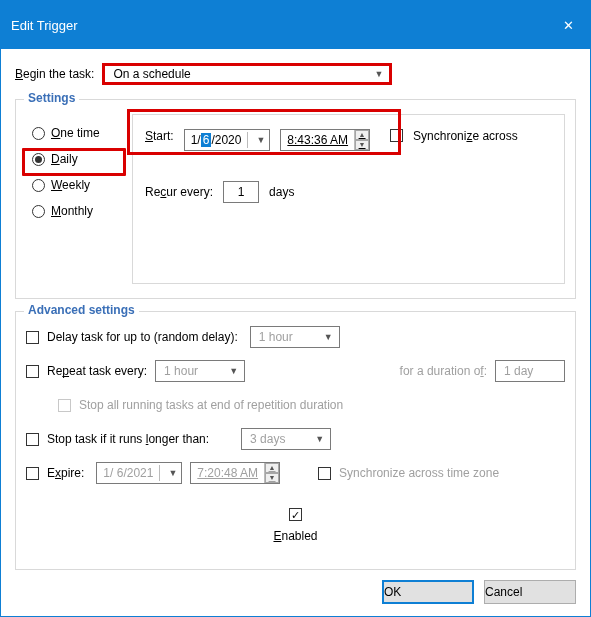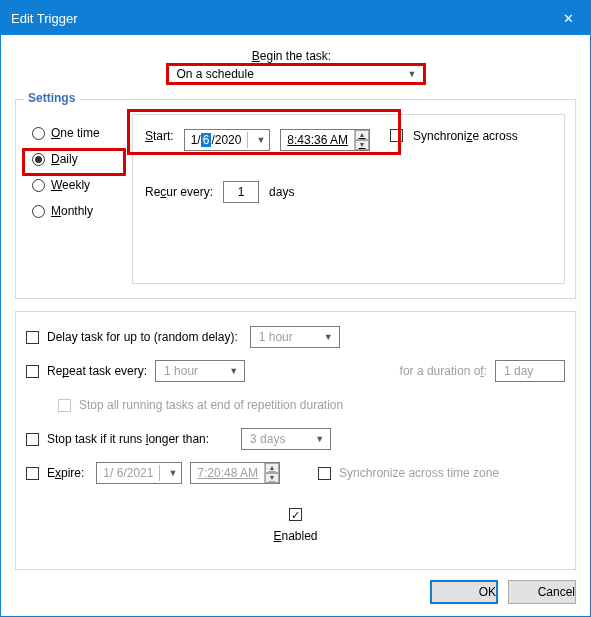--- a/index.html
+++ b/index.html
@@ -2,21 +2,21 @@
 <html><head>
 <meta charset="utf-8">
 <style>
   * { box-sizing: border-box; font-family: "Segoe UI", Tahoma, sans-serif; font-size: 12px; }
   body { margin: 0; background: #fff; color: #000; }
   .window { width: 591px; height: 617px; border: 1px solid #0e7fd4; display: flex; flex-direction: column; }
   .titlebar { height: 48px; background: #0e7fd4; color: #fff; display: flex; align-items: center; padding: 0 10px; justify-content: space-between; }
   .titlebar span { font-size: 13px; }
   .close-x { font-size: 16px; cursor: pointer; padding: 0 6px; }
   .body { flex: 1; padding: 14px 14px 12px 14px; display: flex; flex-direction: column; }
-  .row { display: flex; align-items: center; margin-bottom: 8px; flex-direction: column; }
+  .row { display: flex; align-items: center; margin-bottom: 8px; }
   .underline { text-decoration: underline; text-decoration-skip-ink: none; }
   .dropdown { height: 22px; border: 1px solid #7a7a7a; display: inline-flex; align-items: center; padding: 0 6px 0 8px; background: #fff; position: relative; }
   .dropdown .chev { margin-left: auto; font-size: 9px; color: #555; }
   .redbox { border: 3px solid #d90000; }
   .fieldset { border: 1px solid #d9d9d9; margin-top: 6px; padding: 14px 10px 14px 10px; position: relative; }
   .fieldset .legend { position: absolute; top: -9px; left: 8px; background: #fff; padding: 0 4px; color: #3a6fb7; font-weight: bold; }
   .settings-fs { display: flex; gap: 10px; height: 200px; }
   .radio-col { width: 96px; display: flex; flex-direction: column; gap: 12px; padding-top: 12px; padding-left: 6px; }
   .radio-col-wrap { position: relative; }
   .radio-item { display: flex; align-items: center; gap: 6px; }
@@ -36,37 +36,37 @@
   .checkbox { width: 13px; height: 13px; border: 1px solid #333; display: inline-flex; align-items: center; justify-content: center; background: #fff; font-size:10px; line-height:10px;}
   .checkbox.checked::after { content: "✓"; color: #000; font-size: 11px; }
   .recur-row { display: flex; align-items: center; gap: 10px; margin-top: 30px; }
   .num-box { border: 1px solid #7a7a7a; width: 36px; height: 22px; display: inline-flex; align-items: center; justify-content: center; background:#fff;}
   .adv-fs { margin-top: 12px; flex:1; }
   .adv-row { display: flex; align-items: center; gap: 8px; margin-bottom: 12px; min-height:22px;}
   .disabled { color: #a0a0a0; }
   .disabled .dropdown, .disabled .date-box, .disabled .time-box, .disabled .num-box, .disabled .checkbox { border-color: #c8c8c8; color: #a0a0a0; }
   .subrow { margin-left: 32px; }
   .buttons { display: flex; justify-content: flex-end; gap: 10px; padding: 10px 0 0 0; }
-  .btn { width: 68px; height: 24px; border: 1px solid #adadad; background: #e1e1e1; display: inline-flex; align-items: center; justify-content: flex-end; cursor:pointer;}
+  .btn { width: 92px; height: 24px; border: 1px solid #adadad; background: #e1e1e1; display: inline-flex; align-items: center; justify-content: flex-start; cursor:pointer;}
   .btn.primary { border: 2px solid #0e7fd4; background: #e1e1e1; }
   label { cursor: default; }
 </style>
 </head>
 <body>
 
 <div class="window">
   <div class="titlebar">
     <span>Edit Trigger</span>
     <span class="close-x">✕</span>
   </div>
   <div class="body">
 
     <div class="row">
       <label style="margin-right:8px;"><span class="underline">B</span><span></span>egin the task:</label>
-      <div class="dropdown redbox" style="width:260px;">
+      <div class="dropdown redbox" style="width:290px;">
         <span>On a schedule</span>
         <span class="chev">▼</span>
       </div>
     </div>
 
     <div class="fieldset settings-fs">
       <span class="legend">Settings</span>
       <div class="radio-col-wrap">
         <div class="radio-col">
           <div class="radio-item">
@@ -114,20 +114,21 @@
           <label>Re<span class="underline">c</span>ur every:</label>
           <div class="num-box">
               <span>1</span>
             </div>
           <label>days</label>
         </div>
       </div>
     </div>
 
     <div class="fieldset adv-fs">
+      <span class="legend">Advanced settings</span>
 
       <div class="adv-row">
         <span class="checkbox"></span>
         <label>Delay task for up to (random delay):</label>
         <div class="dropdown disabled" style="width:90px; margin-left:4px;">
           <span>1 hour</span>
             <span class="chev">▼</span>
         </div>
       </div>
 

